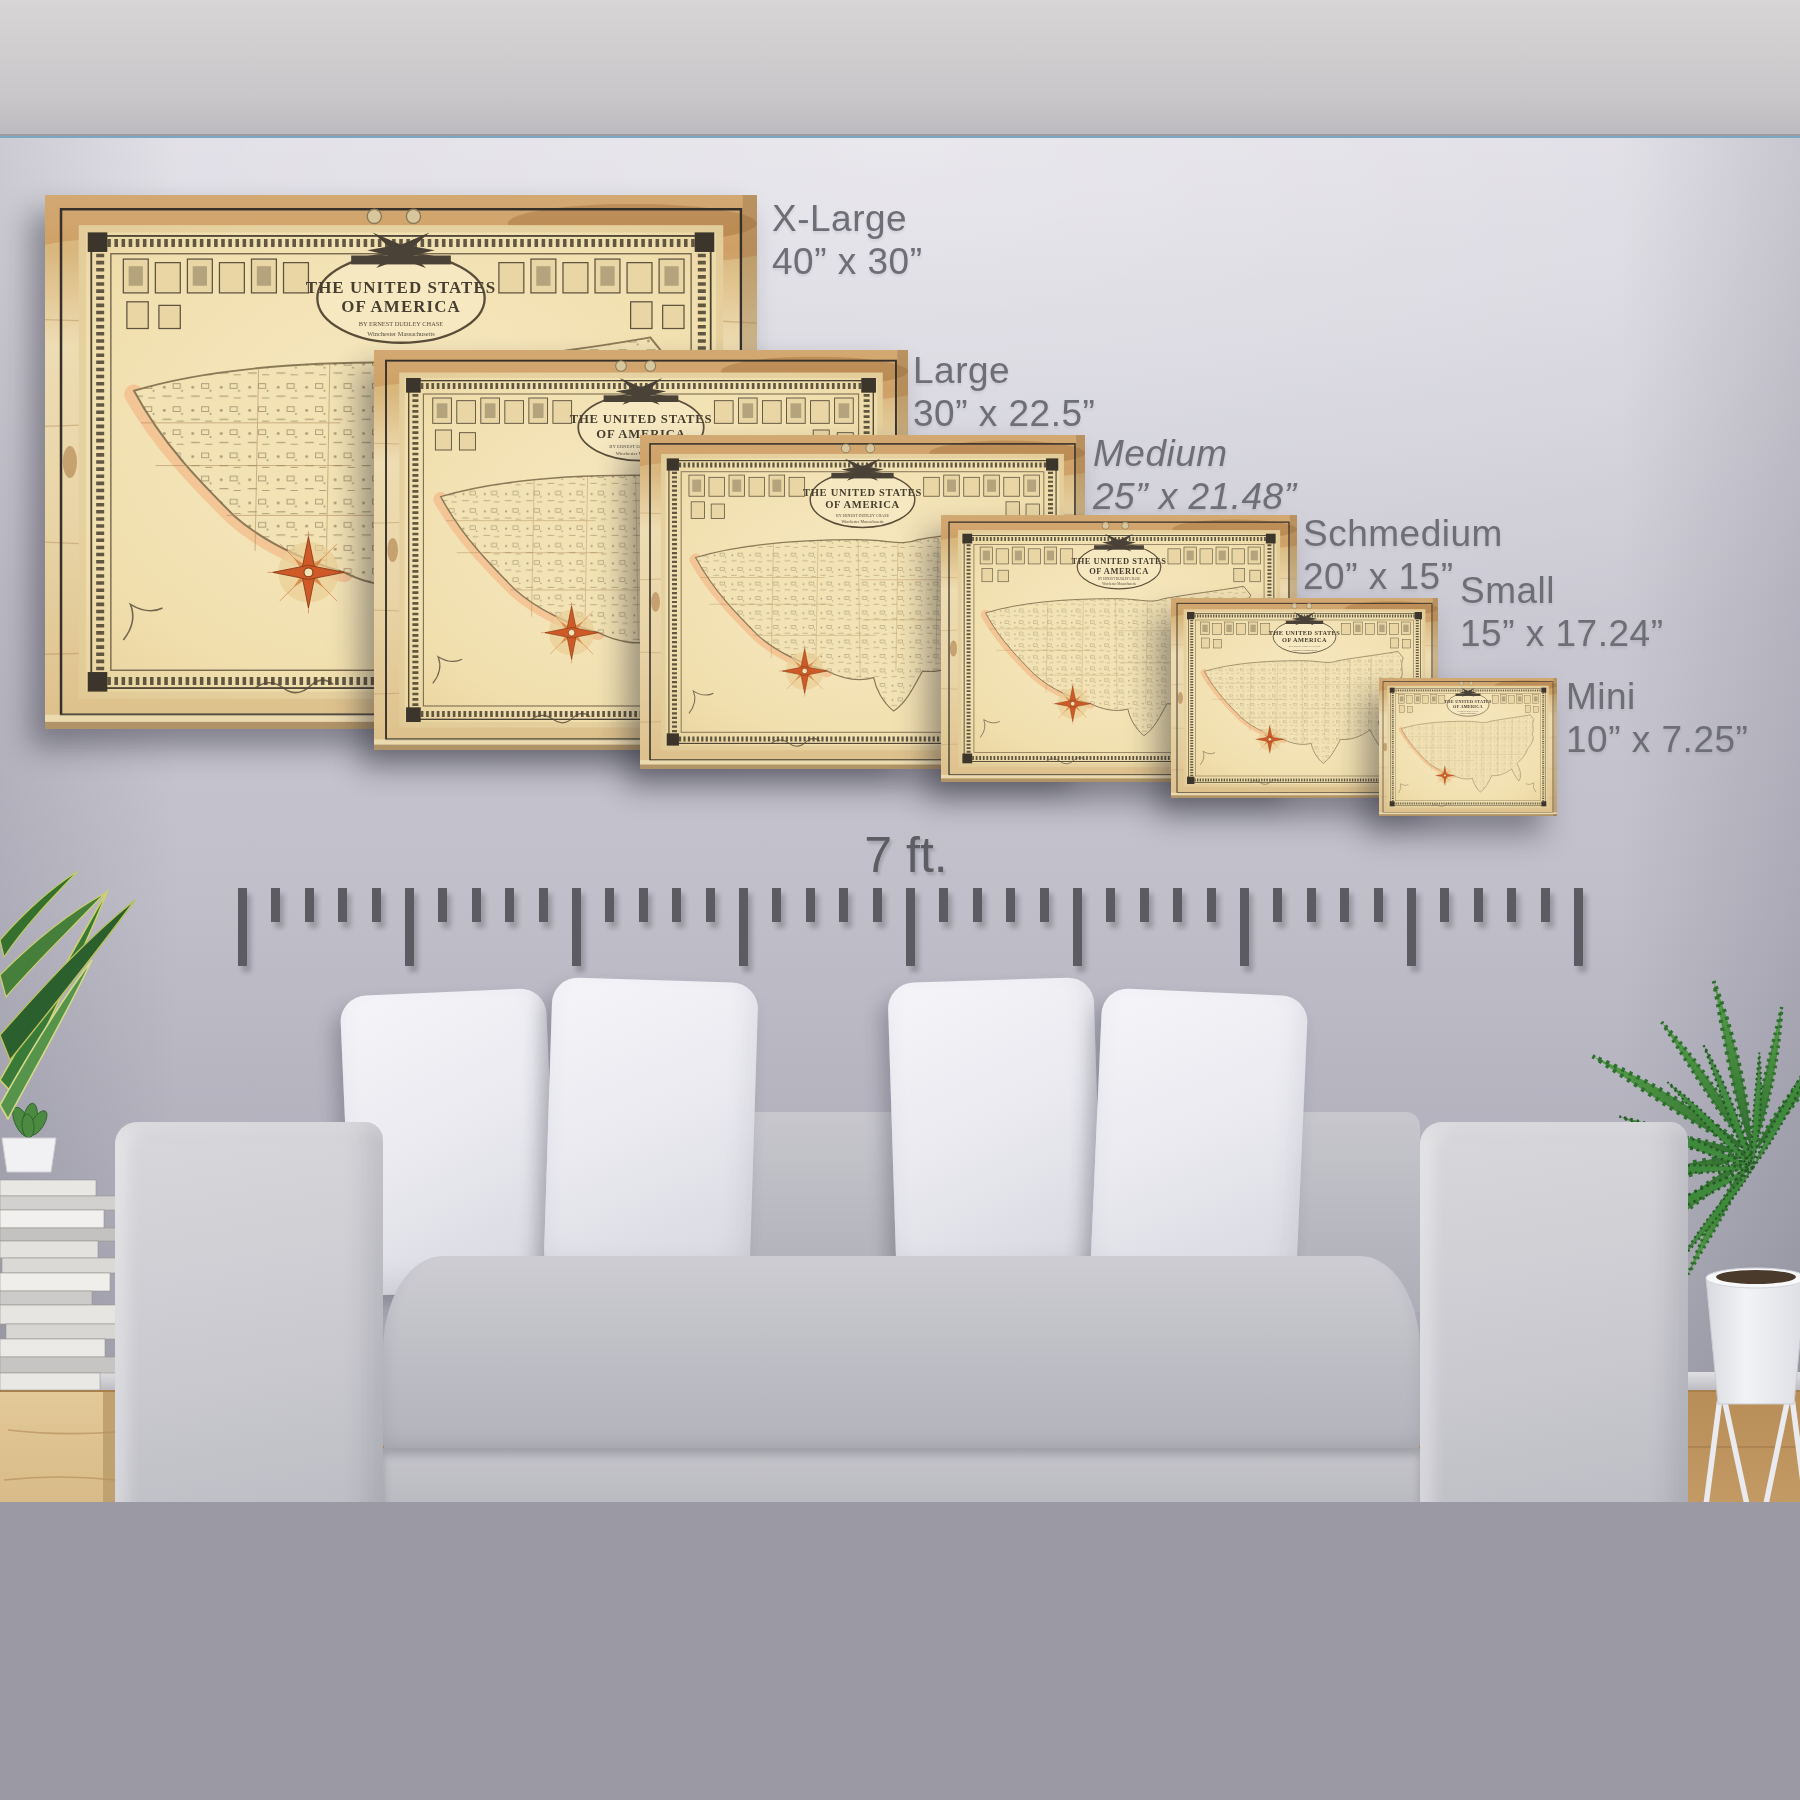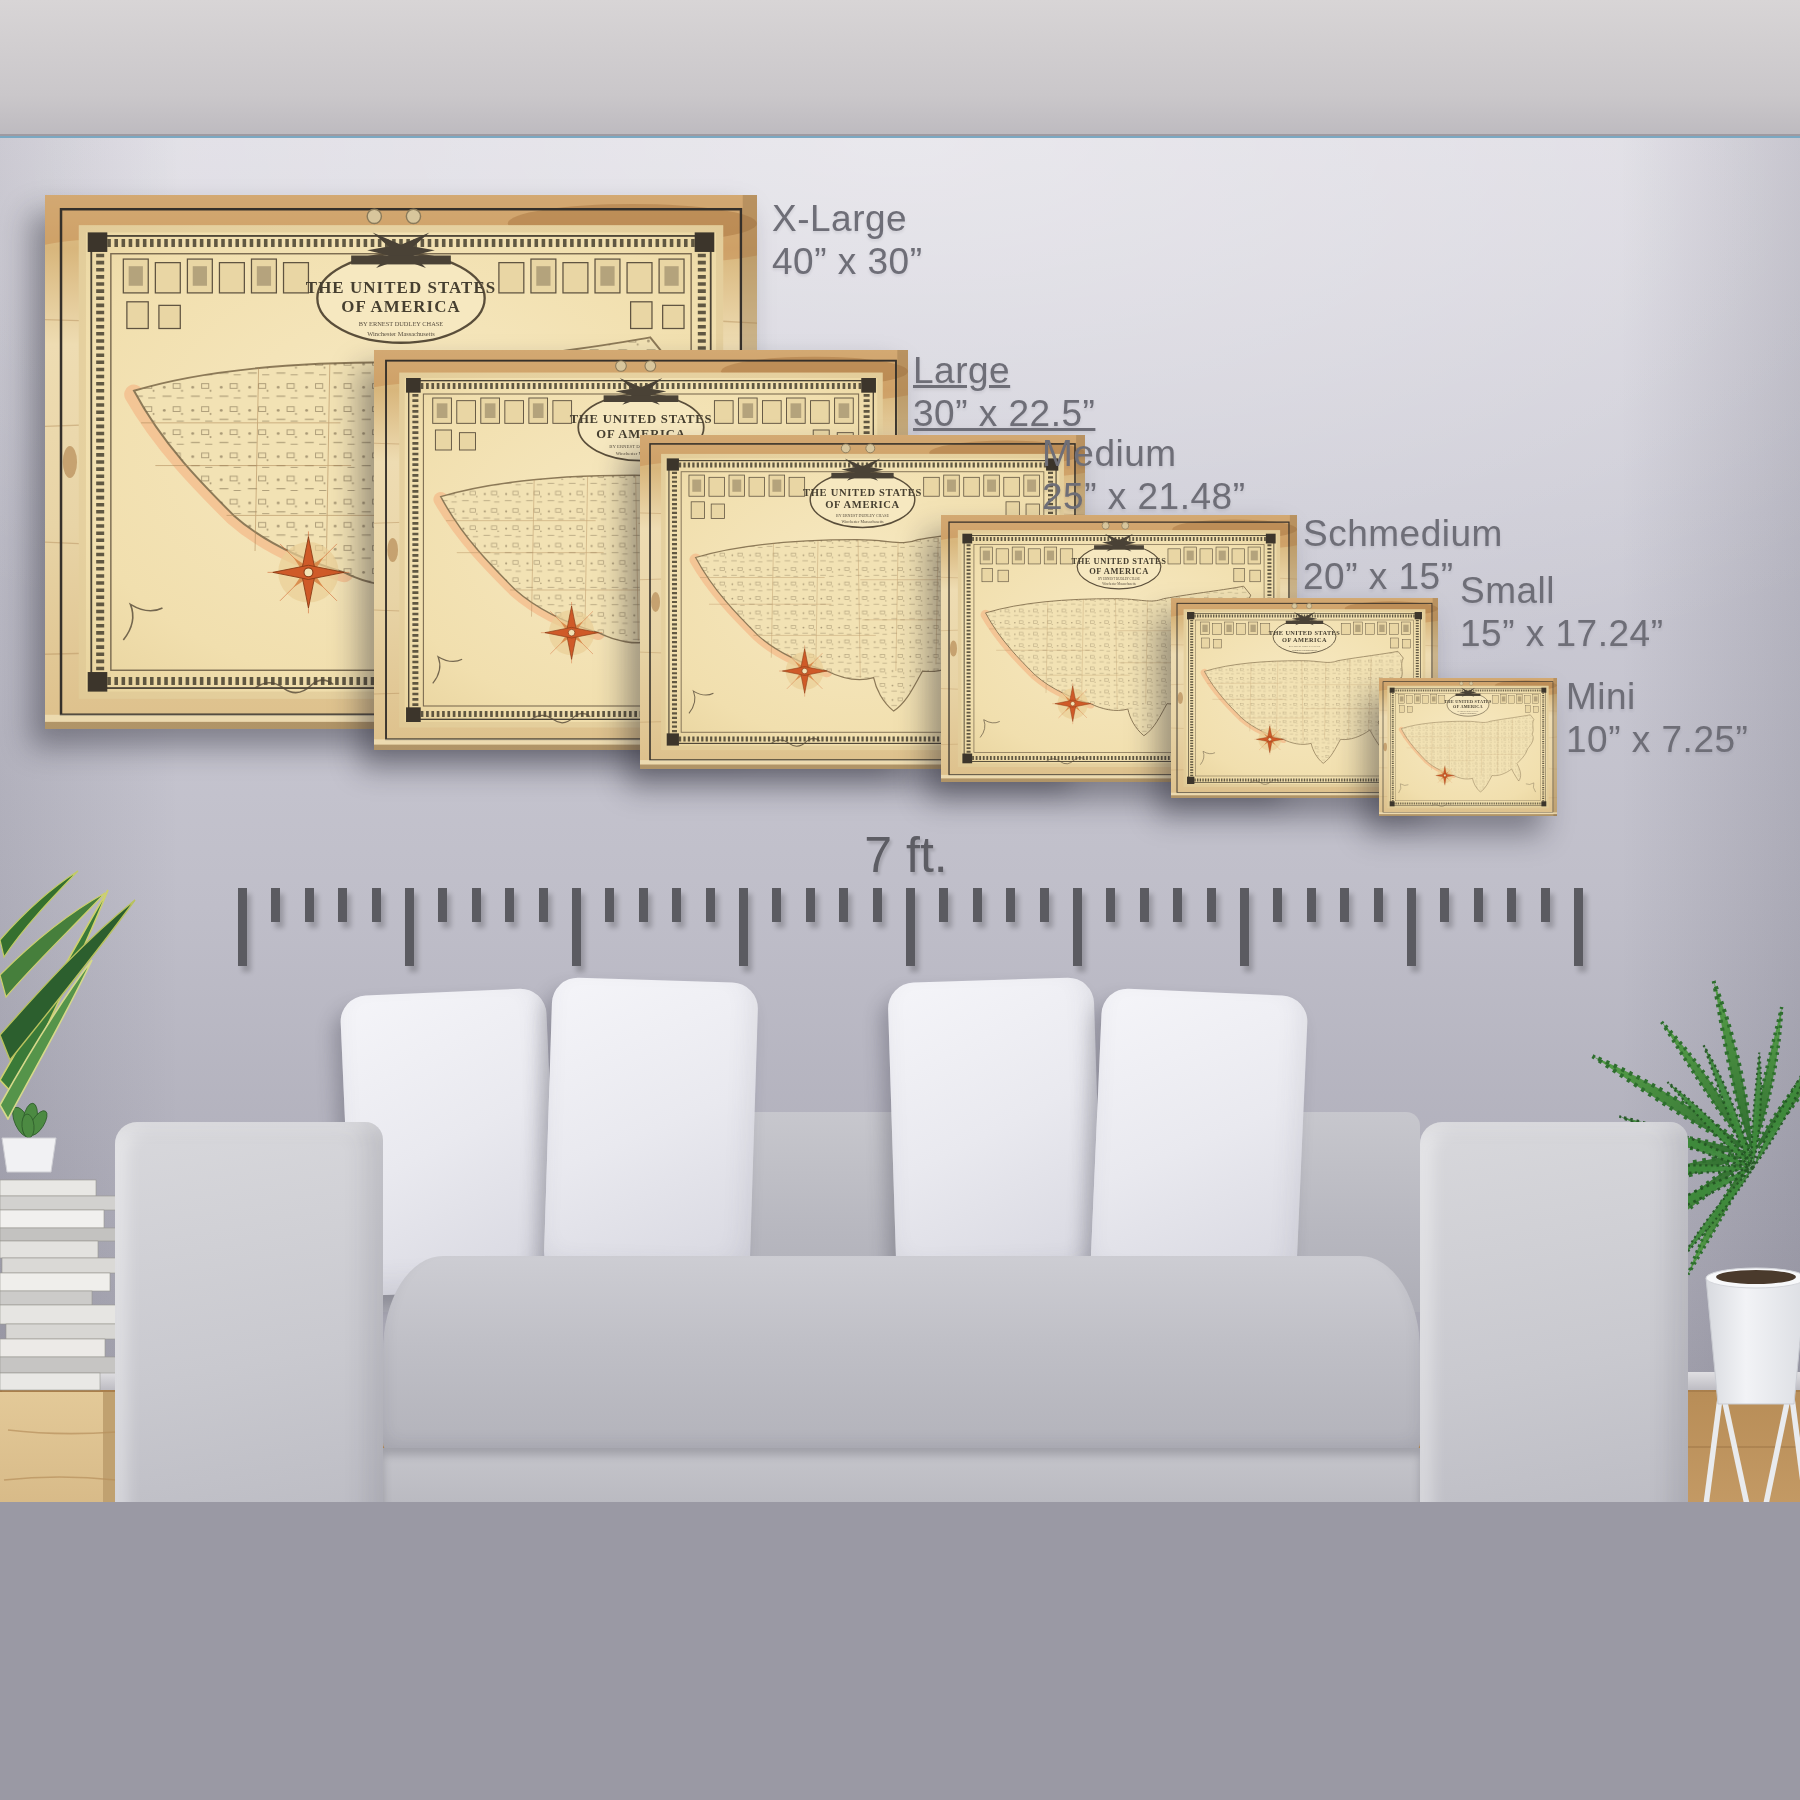--- a/index.html
+++ b/index.html
@@ -31,22 +31,22 @@
   .m-xl  {left:45px;  top:195px; width:712px; height:534px; z-index:10;}
   .m-l   {left:374px; top:350px; width:534px; height:400px; z-index:11;}
   .m-m   {left:640px; top:435px; width:445px; height:334px; z-index:12;}
   .m-sch {left:941px; top:515px; width:356px; height:267px; z-index:13;}
   .m-s   {left:1171px;top:598px; width:267px; height:200px; z-index:14;}
   .m-mini{left:1379px;top:678px; width:178px; height:138px; z-index:15;}
 
   .size-label{position:absolute;z-index:20;color:#6e6e77;font-size:37px;line-height:1.16;
     letter-spacing:.5px;text-shadow:0 2px 3px rgba(60,60,70,.12);}
   .sl-xl  {left:772px; top:198px;}
-  .sl-l   {left:913px; top:350px;text-decoration:underline;}
-  .sl-m   {left:1042px;top:433px;}
+  .sl-l   {left:913px; top:350px;}
+  .sl-m   {left:1093px;top:433px;font-style:italic;}
   .sl-sch {left:1303px;top:513px;}
   .sl-s   {left:1449px;top:570px;margin-left:11px;}
   .sl-mini{left:1566px;top:676px;}
 
   
   .ruler-label{left:238px;top:826px;width:1336px;text-align:center;font-size:50px;
     color:#5d5d64;z-index:6;text-shadow:2px 3px 3px rgba(0,0,0,.15);}
   .ruler{left:238px;top:888px;width:1340px;height:80px;z-index:6;}
   .tick{position:absolute;top:0;width:9px;height:34px;background:#5b5b61;
     box-shadow:4px 6px 5px rgba(0,0,0,.20);}

